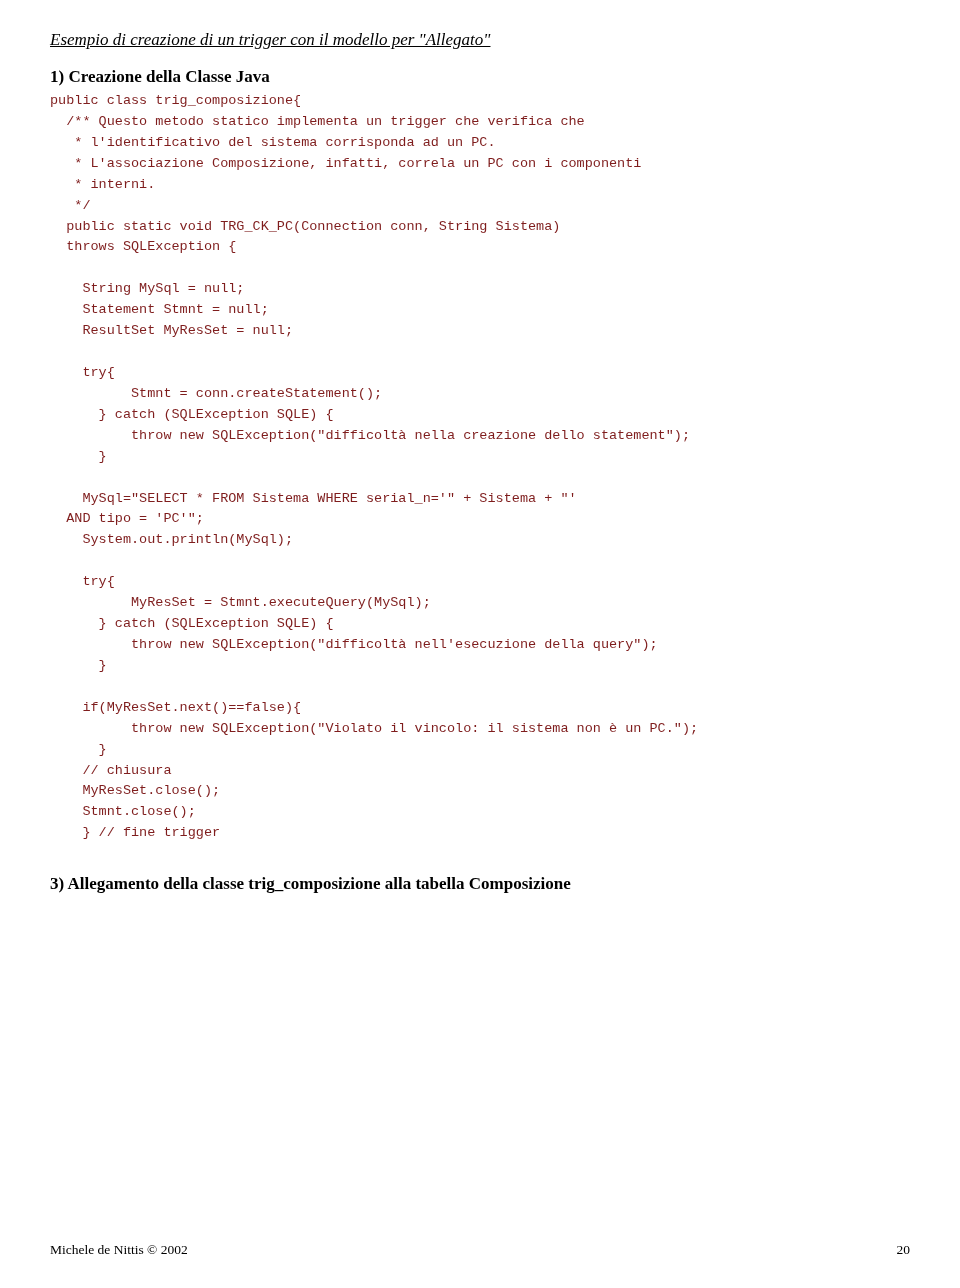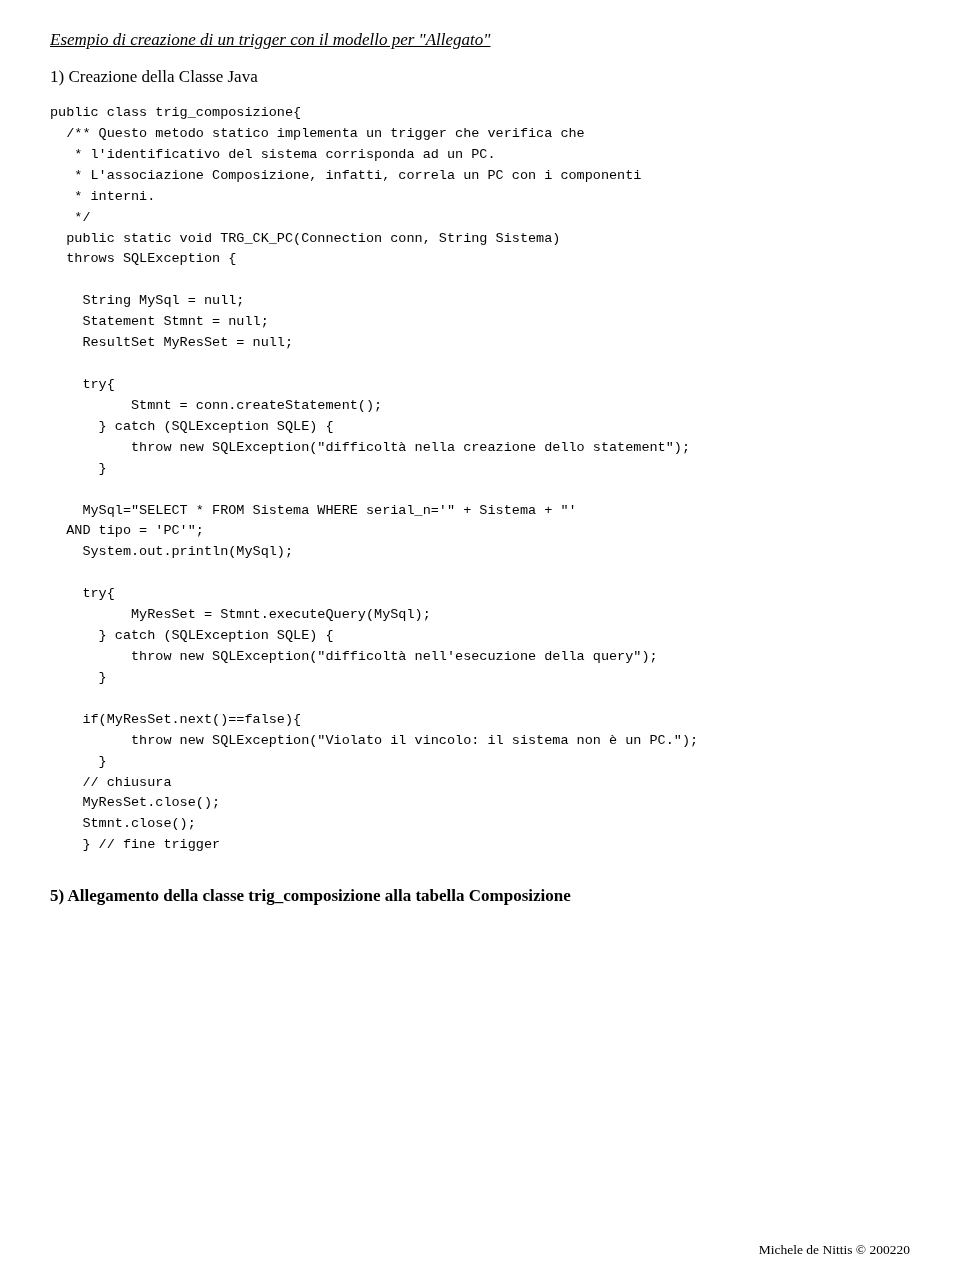--- a/index.html
+++ b/index.html
@@ -21,49 +21,49 @@
     .page-title {
       font-style: italic;
       font-size: 17px;
       text-decoration: underline;
       margin-bottom: 17px;
       font-family: Georgia, serif;
     }
 
     .section-heading {
       font-size: 17px;
-      font-weight: normal;
+      font-weight: bold;
       font-family: Georgia, serif;
-      margin-bottom: 16px;
+      margin-bottom: 4px;
     }
 
     .code-block {
       font-family: 'Courier New', Courier, monospace;
       font-size: 13.5px;
       line-height: 1.55;
       white-space: pre;
-      color: #000000;
+      color: #7f1d1d;
       margin-bottom: 20px;
     }
 
     .section-2-heading {
       font-size: 17px;
       font-weight: bold;
       font-family: Georgia, serif;
       margin-top: 30px;
       margin-bottom: 10px;
     }
 
     .footer {
       position: absolute;
       bottom: 30px;
       left: 50px;
       right: 50px;
       display: flex;
-      justify-content: flex-end;
+      justify-content: space-between;
       align-items: center;
       font-family: Georgia, serif;
       font-size: 13.5px;
     }
   </style>
 </head>
 <body>
 
 <p class="page-title">Esempio di creazione di un trigger con il modello per "Allegato"</p>
 
@@ -99,18 +99,18 @@
       }
 
     if(MyResSet.next()==false){
           throw new SQLException("Violato il vincolo: il sistema non è un PC.");
       }
     // chiusura
     MyResSet.close();
     Stmnt.close();
     } // fine trigger</pre>
 
-<p class="section-2-heading">5) Allegamento della classe trig_composizione alla tabella Composizione</p>
+<p class="section-2-heading">3) Allegamento della classe trig_composizione alla tabella Composizione</p>
 
 <div class="footer">
   <span>Michele de Nittis © 2002</span>
   <span>20</span>
 </div>
 
 </body></html>

